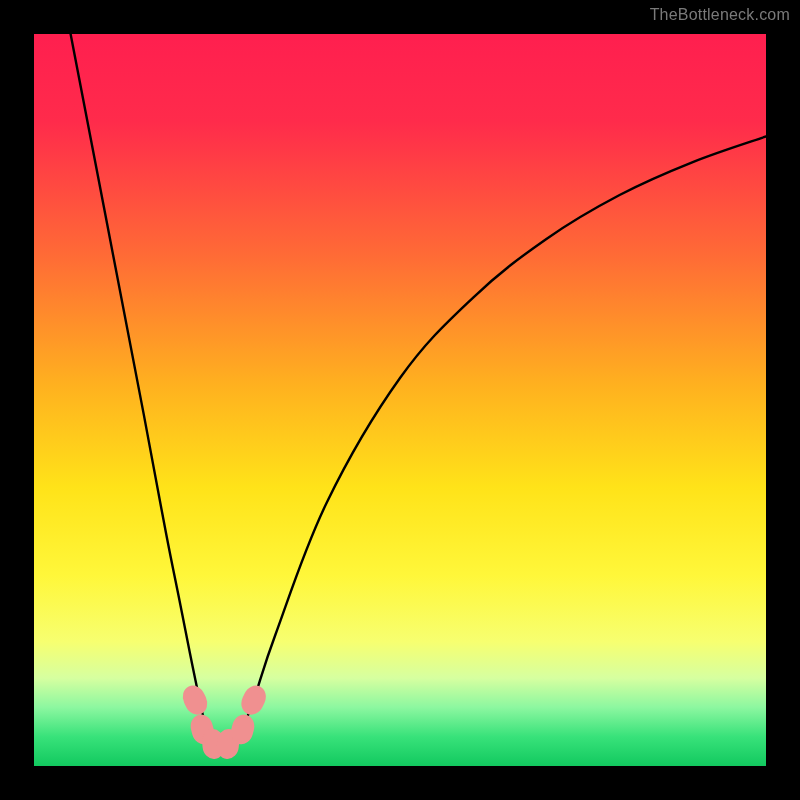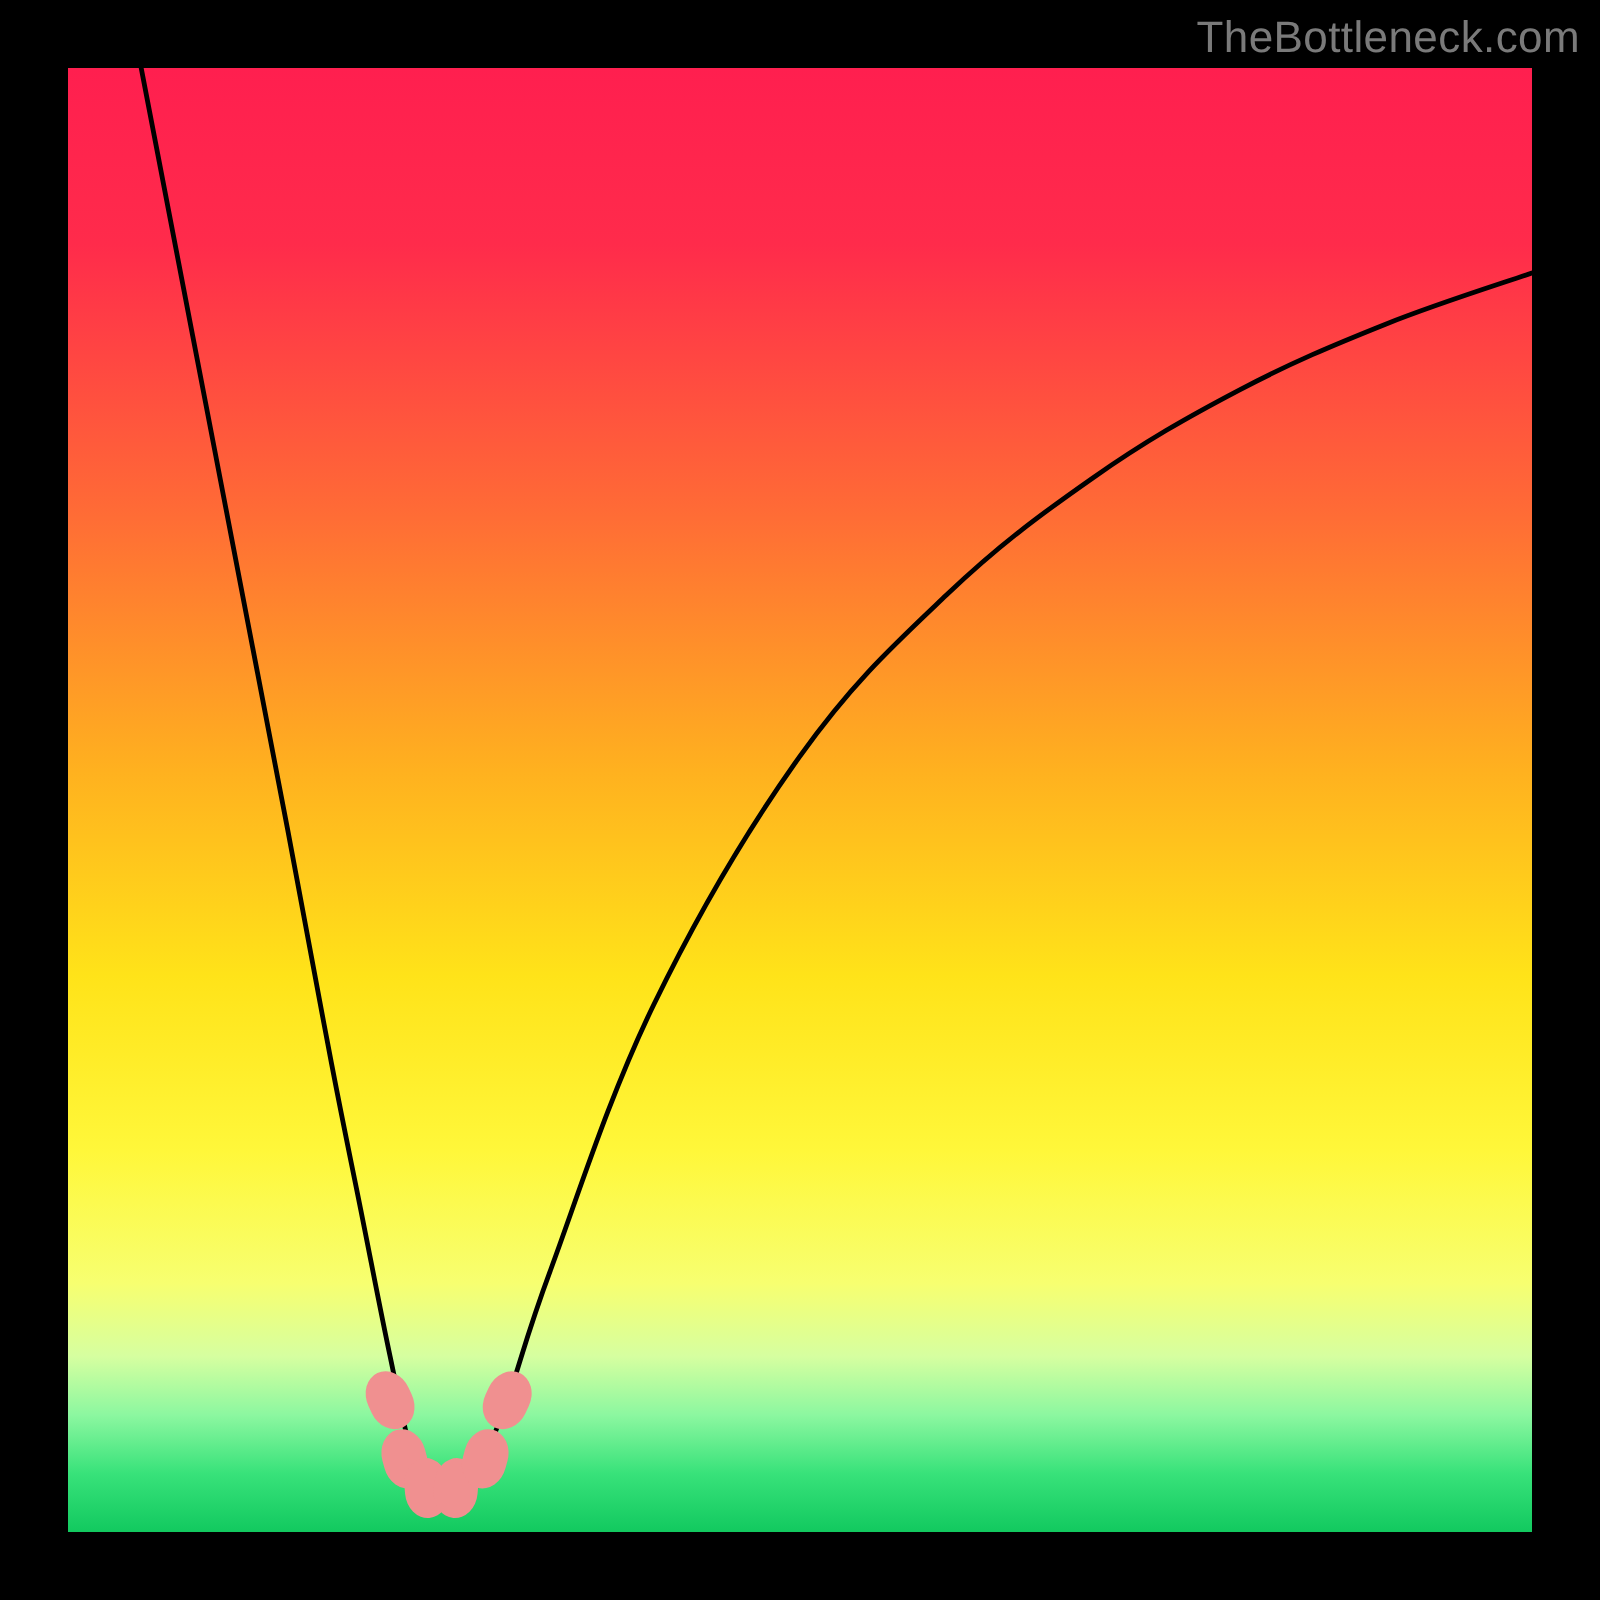--- a/index.html
+++ b/index.html
@@ -39,21 +39,21 @@
     left: 0;
     top: 0;
     width: 100%;
     height: 100%;
   }
   .watermark {
     position: absolute;
     top: 6px;
     right: 10px;
     color: #7a7a7a;
-    font-size: 22px;
+    font-size: 16px;
     letter-spacing: 0.2px;
     font-weight: 400;
   }
 </style>
 </head>
 <body>
 
 <div class="frame">
 
   <div class="plot-area">

